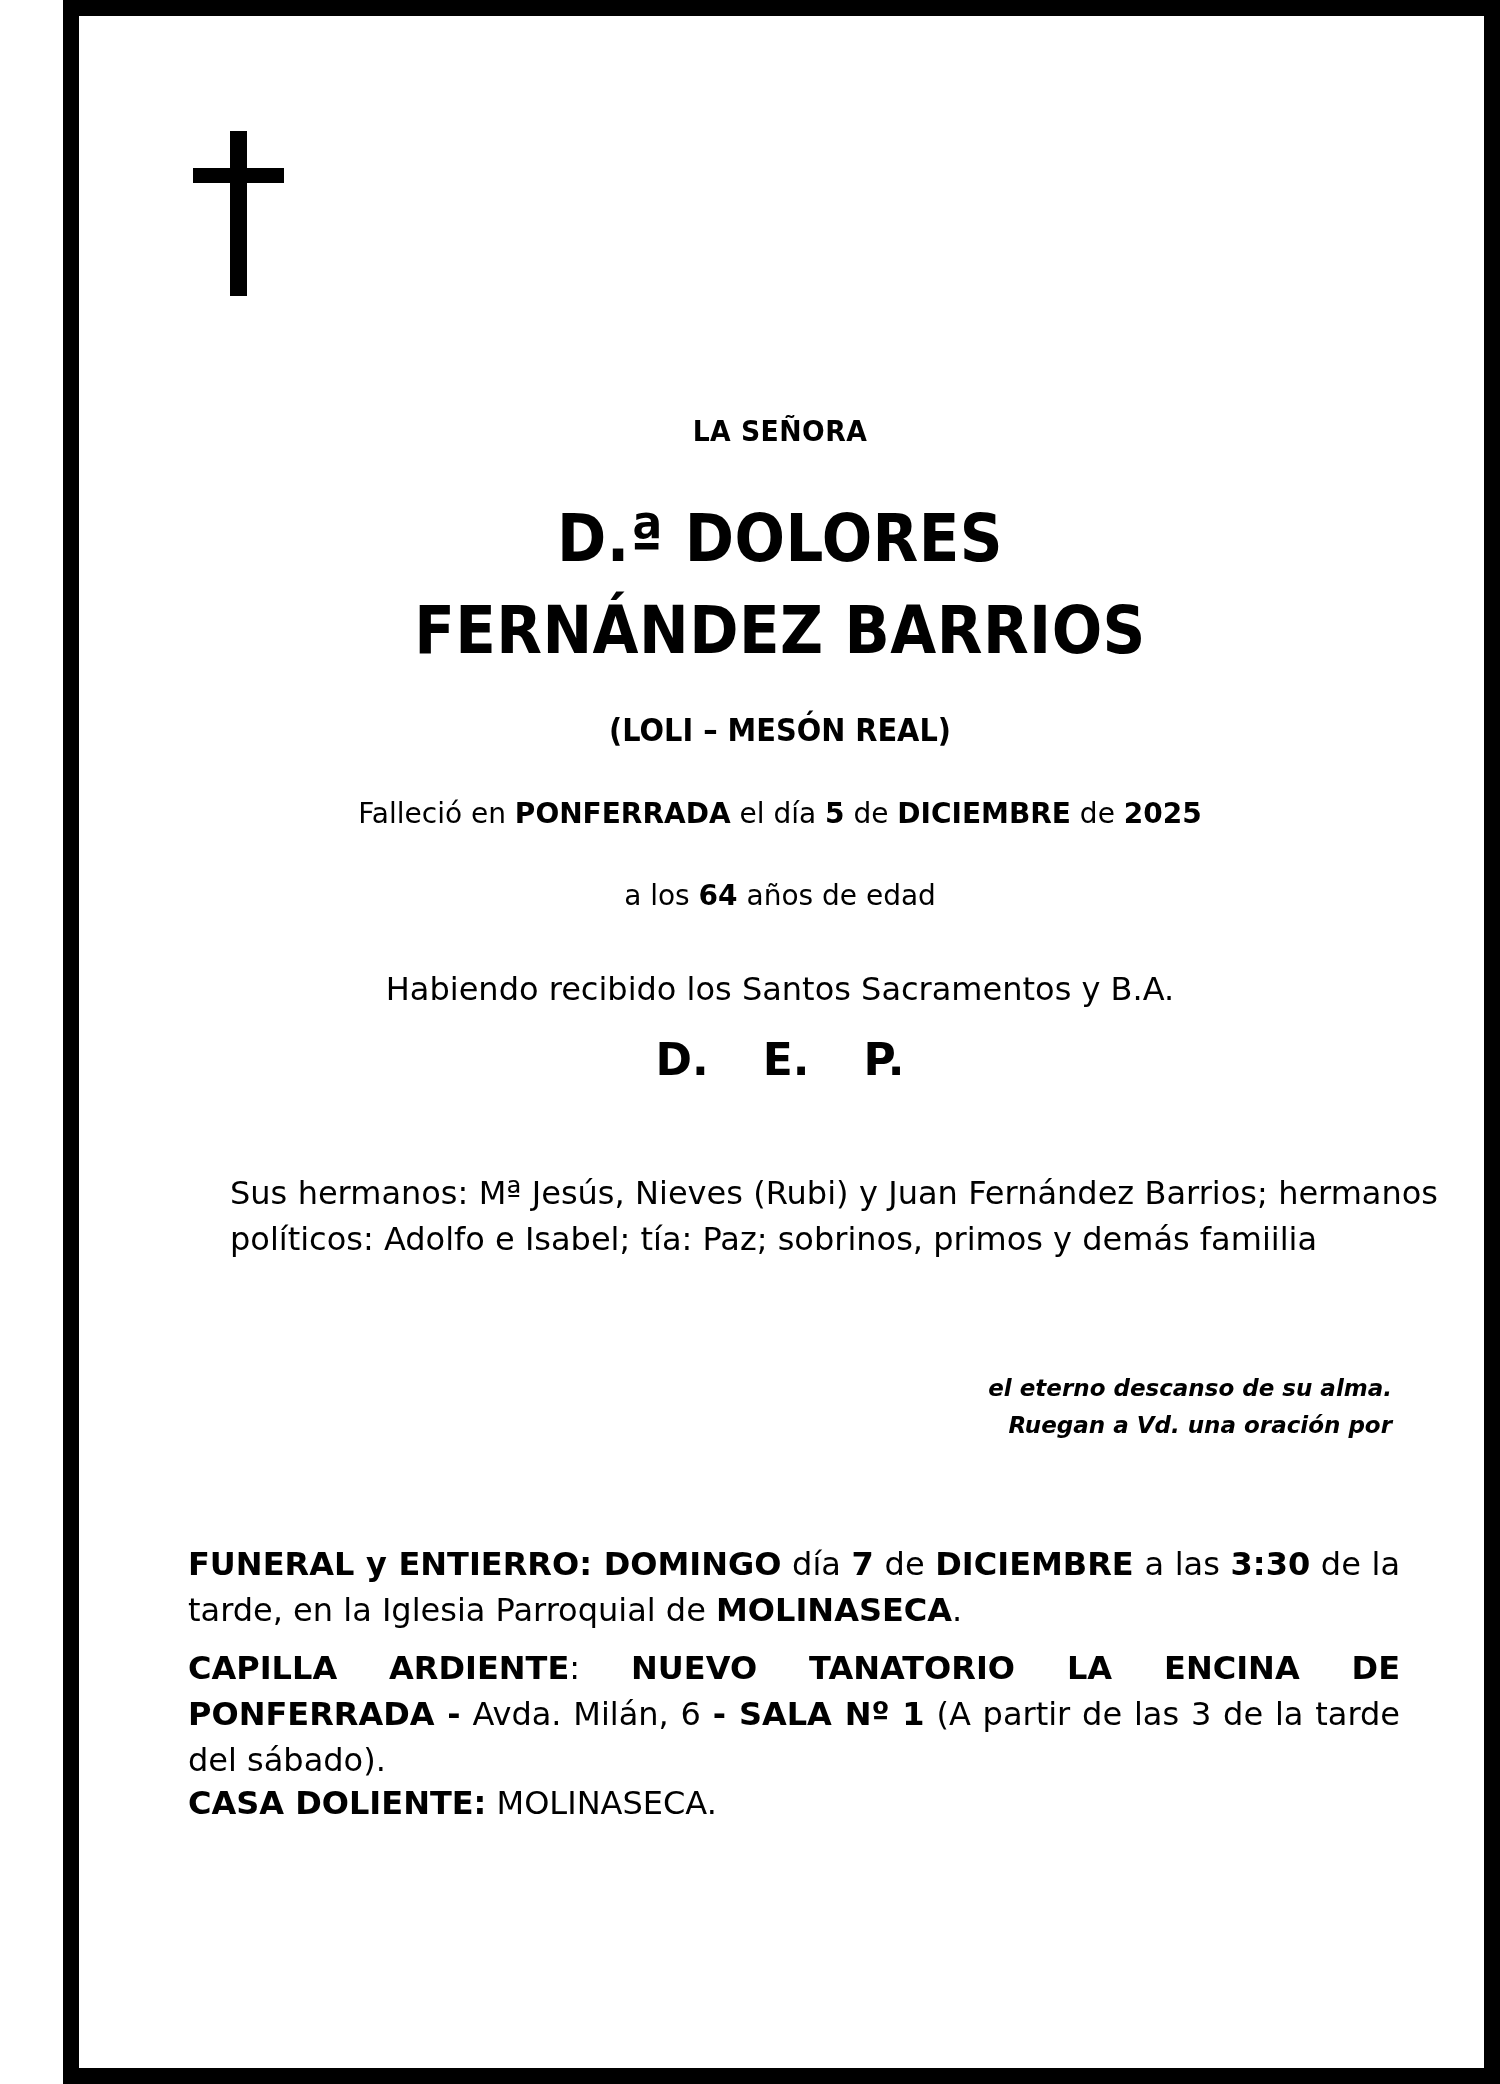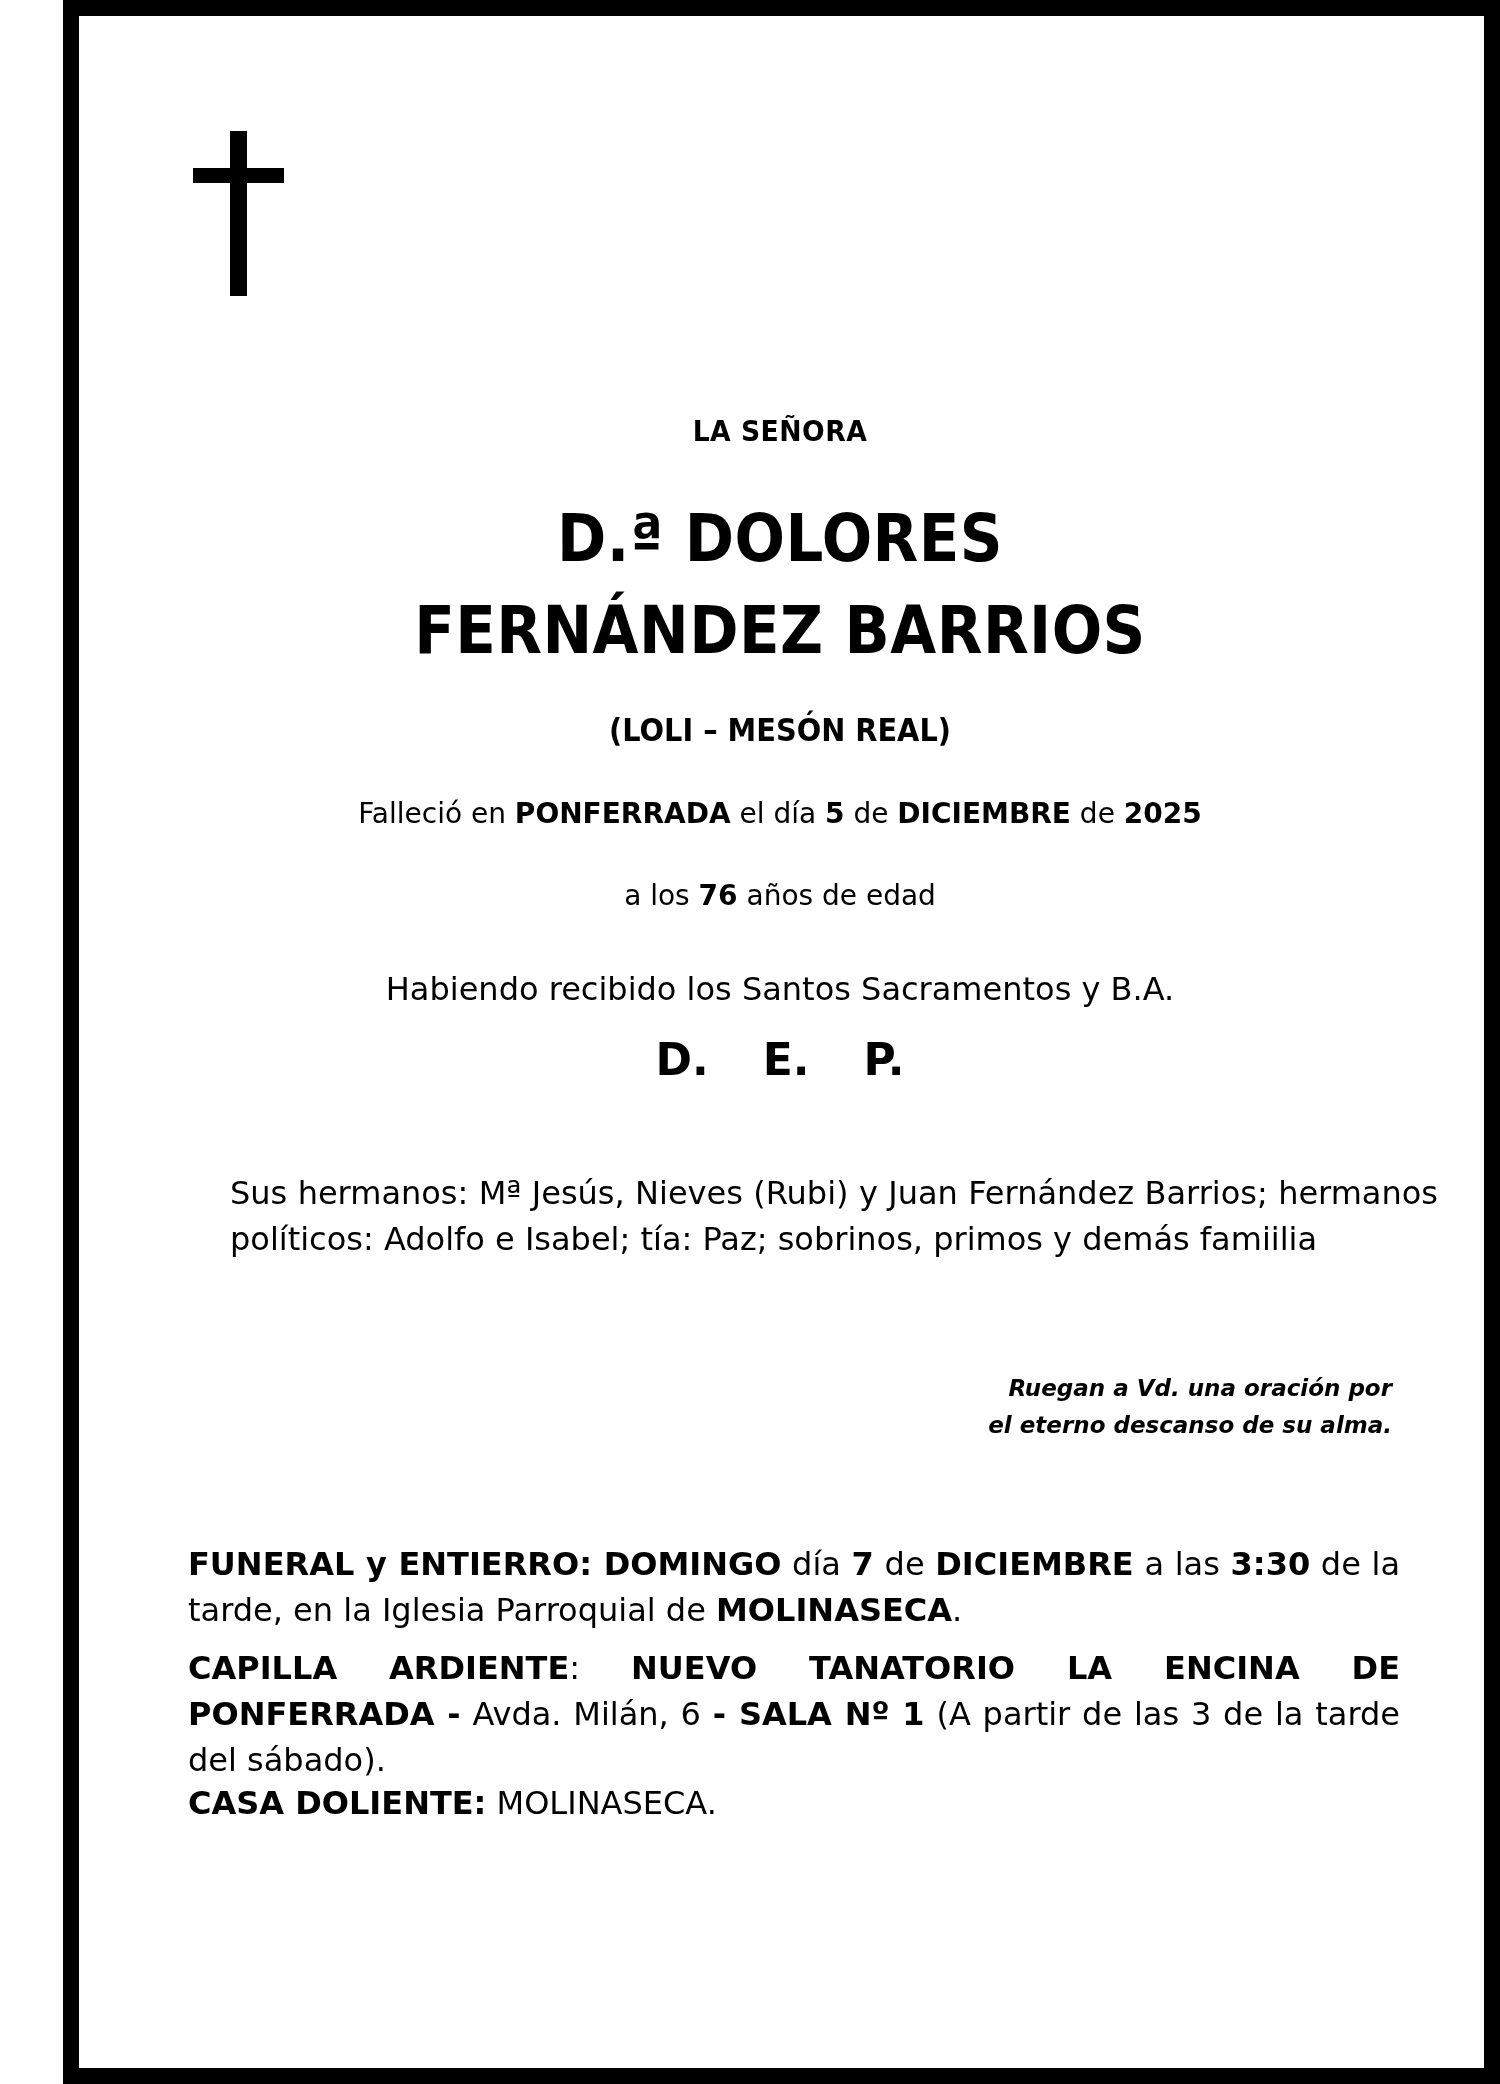--- a/index.html
+++ b/index.html
@@ -58,30 +58,30 @@
 
 <div class="center name">
   <div>D.ª DOLORES</div>
   <div>FERNÁNDEZ BARRIOS</div>
 </div>
 
 <div class="center alias">(LOLI – MESÓN REAL)</div>
 
 <div class="center death"><span>Falleció en </span><span class="b">PONFERRADA</span><span> el día </span><span class="b">5</span><span> de </span><span class="b">DICIEMBRE</span><span> de </span><span class="b">2025</span></div>
 
-<div class="center age"><span>a los </span><span class="b">76</span><span> años de edad</span></div>
+<div class="center age"><span>a los </span><span class="b">64</span><span> años de edad</span></div>
 
 <div class="center sacr">Habiendo recibido los Santos Sacramentos y B.A.</div>
 
 <div class="center dep"><span>D.</span><span>E.</span><span>P.</span></div>
 
 <div class="family">Sus hermanos: Mª Jesús, Nieves (Rubi) y Juan Fernández Barrios; hermanos políticos: Adolfo e Isabel; tía: Paz; sobrinos, primos y demás famiilia</div>
 
 <div class="pray">
+  <div>el eterno descanso de su alma.</div>
   <div>Ruegan a Vd. una oración por</div>
-  <div>el eterno descanso de su alma.</div>
 </div>
 
 <div class="para funeral"><span class="b">FUNERAL y ENTIERRO: DOMINGO</span><span> día </span><span class="b">7</span><span> de </span><span class="b">DICIEMBRE</span><span> a las </span><span class="b">3:30</span><span> de la tarde, en la Iglesia Parroquial de </span><span class="b">MOLINASECA</span><span>.</span></div>
 
 <div class="para capilla"><span class="b">CAPILLA ARDIENTE</span><span>: </span><span class="b">NUEVO TANATORIO LA ENCINA DE PONFERRADA -</span><span> Avda. Milán, 6 </span><span class="b">- SALA Nº 1</span><span> (A partir de las 3 de la tarde del sábado).</span></div>
 
 <div class="para casa"><span class="b">CASA DOLIENTE:</span><span> MOLINASECA.</span></div>
 
 </body></html>

